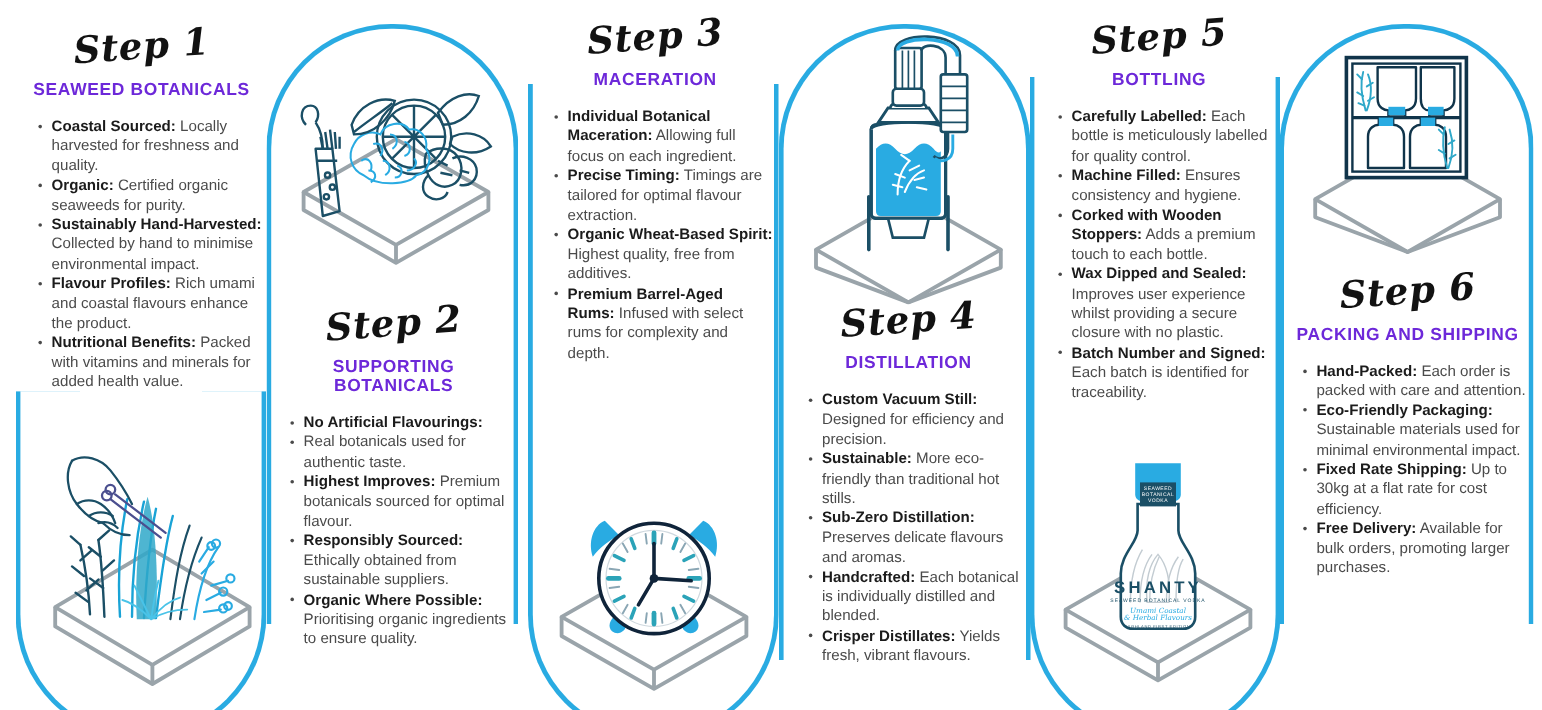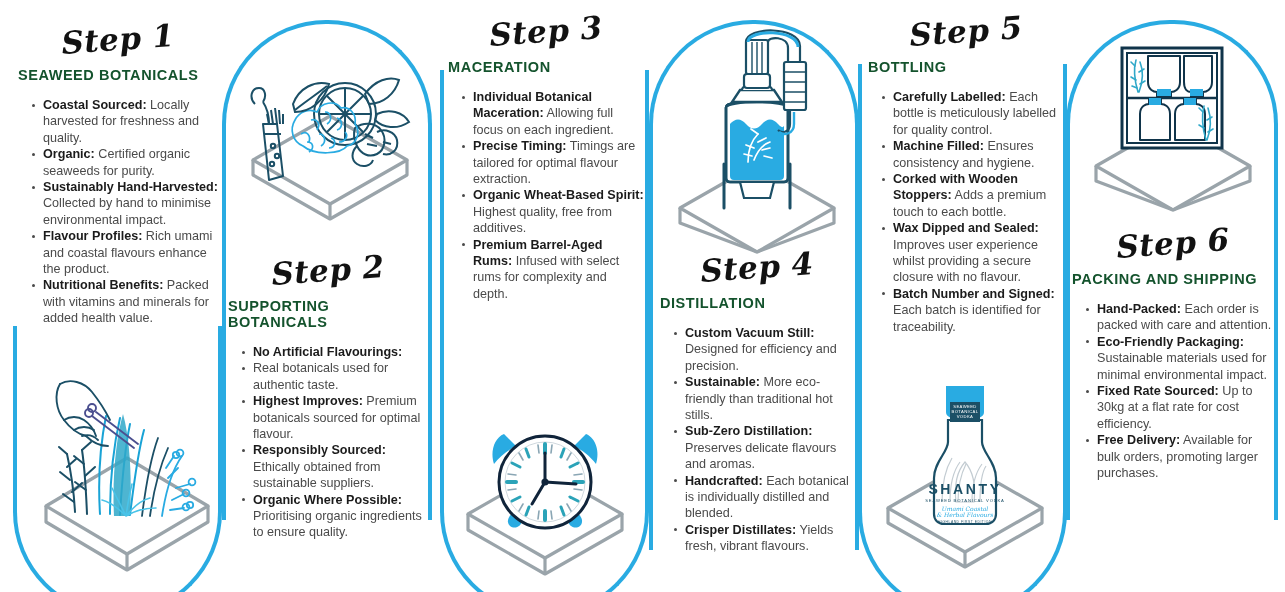--- a/index.html
+++ b/index.html
@@ -27,22 +27,22 @@
   .step-script{
     font-family:"DejaVu Serif",serif;
     font-style:italic;font-weight:700;
     font-size:31px;color:#121212;
     text-align:center;letter-spacing:.5px;
     line-height:1;
     transform:rotate(-4deg);
     white-space:nowrap;
   }
   .step-title{
-    font-size:14.5px;font-weight:700;color:#14532d;
-    text-align:left;letter-spacing:.55px;
+    font-size:14.5px;font-weight:700;color:#6d28d9;
+    text-align:center;letter-spacing:.55px;
     margin-top:12px;
   }
   ul.pts{
     list-style:none;margin:14px 0 0 0;padding:0 0 0 14px;
   }
   ul.pts li{
     position:relative;
     font-size:12.6px;line-height:16.4px;
     color:#4a4a4a;
     margin-bottom:0px;
@@ -350,21 +350,21 @@
     </ul>
   </div>
 
   <div class="col" style="left:868px; top:16px; width:196px;">
     <div class="step-script">Step 5</div>
     <div class="step-title">BOTTLING</div>
     <ul class="pts">
       <li><b>Carefully Labelled:</b><span> Each bottle is meticulously labelled for quality control.</span></li>
       <li><b>Machine Filled:</b><span> Ensures consistency and hygiene.</span></li>
       <li><b>Corked with Wooden Stoppers:</b><span> Adds a premium touch to each bottle.</span></li>
-      <li><b>Wax Dipped and Sealed:</b><span> Improves user experience whilst providing a secure closure with no flavour.</span></li>
+      <li><b>Wax Dipped and Sealed:</b><span> Improves user experience whilst providing a secure closure with no plastic.</span></li>
       <li><b>Batch Number and Signed:</b><span> Each batch is identified for traceability.</span></li>
     </ul>
   </div>
 
   <div class="illus" style="left:872px; top:372px;">
     <svg width="186" height="200" viewBox="0 0 186 200">
       <g fill="none" stroke="#9AA4AA" stroke-width="3.2" stroke-linejoin="round">
         <path d="M93 92 L170 136 L93 180 L16 136 Z"></path>
         <path d="M16 136 L16 151 L93 195 L170 151 L170 136"></path>
         <path d="M93 180 L93 195"></path>
@@ -439,18 +439,18 @@
       </g>
     </svg>
   </div>
 
   <div class="col" style="left:1072px; top:228px; width:202px;">
     <div class="step-script">Step 6</div>
     <div class="step-title">PACKING AND SHIPPING</div>
     <ul class="pts">
       <li><b>Hand-Packed:</b><span> Each order is packed with care and attention.</span></li>
       <li><b>Eco-Friendly Packaging:</b><span> Sustainable materials used for minimal environmental impact.</span></li>
-      <li><b>Fixed Rate Sourced:</b><span> Up to 30kg at a flat rate for cost efficiency.</span></li>
+      <li><b>Fixed Rate Shipping:</b><span> Up to 30kg at a flat rate for cost efficiency.</span></li>
       <li><b>Free Delivery:</b><span> Available for bulk orders, promoting larger purchases.</span></li>
     </ul>
   </div>
 
 </div>
 
 </body></html>

